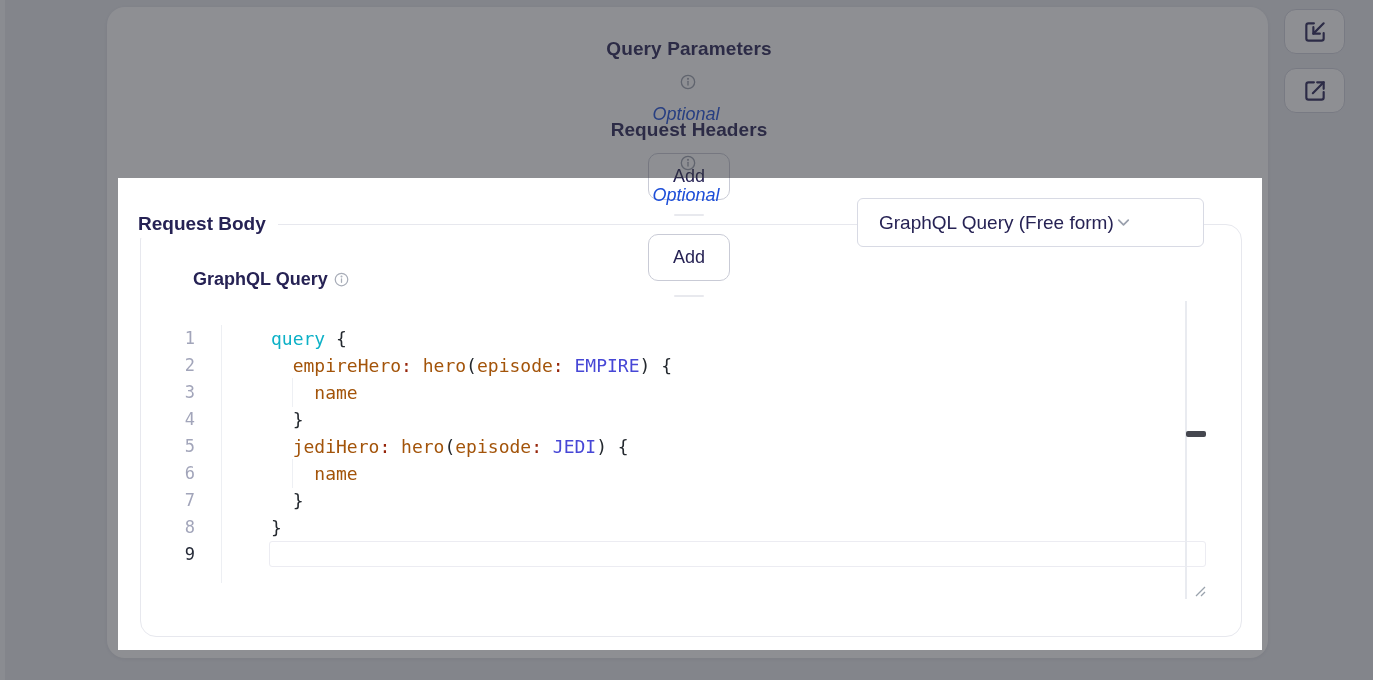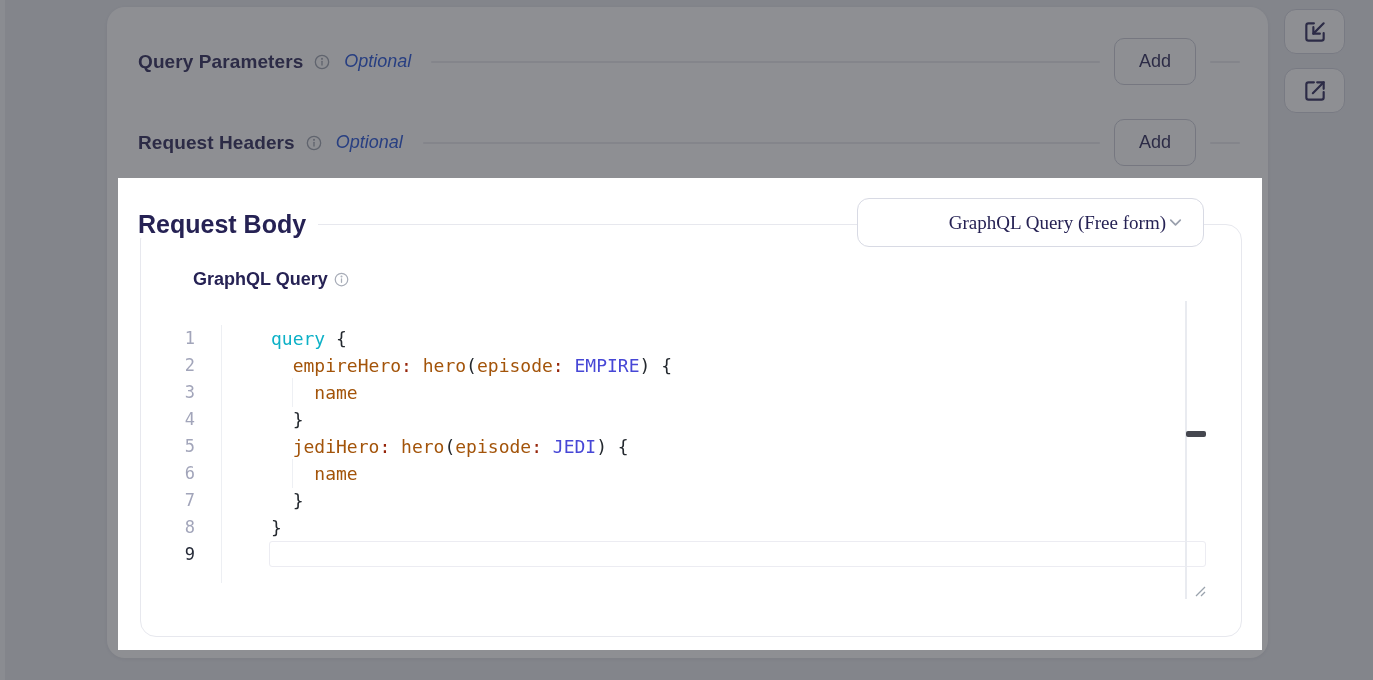--- a/index.html
+++ b/index.html
@@ -12,46 +12,46 @@
   .left-strip{position:absolute;left:0;top:0;width:5px;height:100%;background:#f7f8fa;}
 
   
   .card{
     position:absolute;left:107px;top:7px;width:1161px;height:651px;
     background:#ffffff;border-radius:18px;
     box-shadow:0 1px 4px rgba(16,24,40,.08);
   }
 
   
-  .opt-row{position:absolute;left:31px;right:28px;height:47px;display:flex;align-items:center;gap:14px;}
+  .opt-row{position:absolute;left:31px;right:28px;height:47px;display:flex;align-items:center;gap:14px;flex-direction:column;}
   .row-qp{top:31px;}
   .row-rh{top:112px;}
   .row-label{font-size:19px;font-weight:700;color:#262254;letter-spacing:.1px;white-space:nowrap;}
   .optional{font-style:italic;color:#1d4ed8;font-size:18px;margin-right:6px;white-space:nowrap;}
   .rule{height:2px;background:#e8e9ee;border-radius:1px;}
   .rule.grow{flex:1;}
   .rule.short{width:30px;flex:none;}
   .add-btn{
     flex:none;width:82px;height:47px;border:1.5px solid #c9cbd6;border-radius:10px;
     background:#fff;color:#262254;font-size:18px;font-weight:500;font-family:inherit;cursor:pointer;
   }
   .info{flex:none;display:inline-flex;margin-left:-3px;}
 
   
   .rb-box{position:absolute;left:33px;top:217px;width:1100px;height:411px;
     border:1.5px solid #e7e8ee;border-radius:16px;}
   .rb-label{
     position:absolute;left:-3px;top:-15px;background:#fff;padding:0 12px 0 0;
-    font-size:25px;font-weight:700;color:#262254;line-height:28px;white-space:nowrap;text-align:right;
+    font-size:19px;font-weight:700;color:#262254;line-height:28px;white-space:nowrap;text-align:right;
   }
   .dropdown{
     position:absolute;left:716px;top:-27px;width:347px;height:49px;box-sizing:border-box;
-    background:#fff;border:1.5px solid #d8dae4;border-radius:12px;
-    display:flex;align-items:center;justify-content:flex-end;
-    padding:0 18px 0 21px;font-size:19px;color:#262254;cursor:pointer;font-family:Liberation Serif, serif;
+    background:#fff;border:1.5px solid #d8dae4;border-radius:6px;
+    display:flex;align-items:center;justify-content:flex-start;
+    padding:0 18px 0 21px;font-size:19px;color:#262254;cursor:pointer;
   }
   .gq-label{position:absolute;left:29px;top:44px;display:flex;align-items:center;gap:9px;
     font-size:18px;font-weight:700;color:#262254;margin-left:23px;}
 
   
   .gutter{position:absolute;left:0;top:100px;width:81px;height:258px;
     border-right:1px solid #edeff3;box-sizing:border-box;}
   .ln{height:27px;line-height:27px;text-align:right;padding-right:26px;
     font-family:"DejaVu Sans Mono",monospace;font-size:17px;color:var(--c-line_number,#a2a5ba);}
   .ln.active{color:var(--c-active_line_number,#262b38);}

